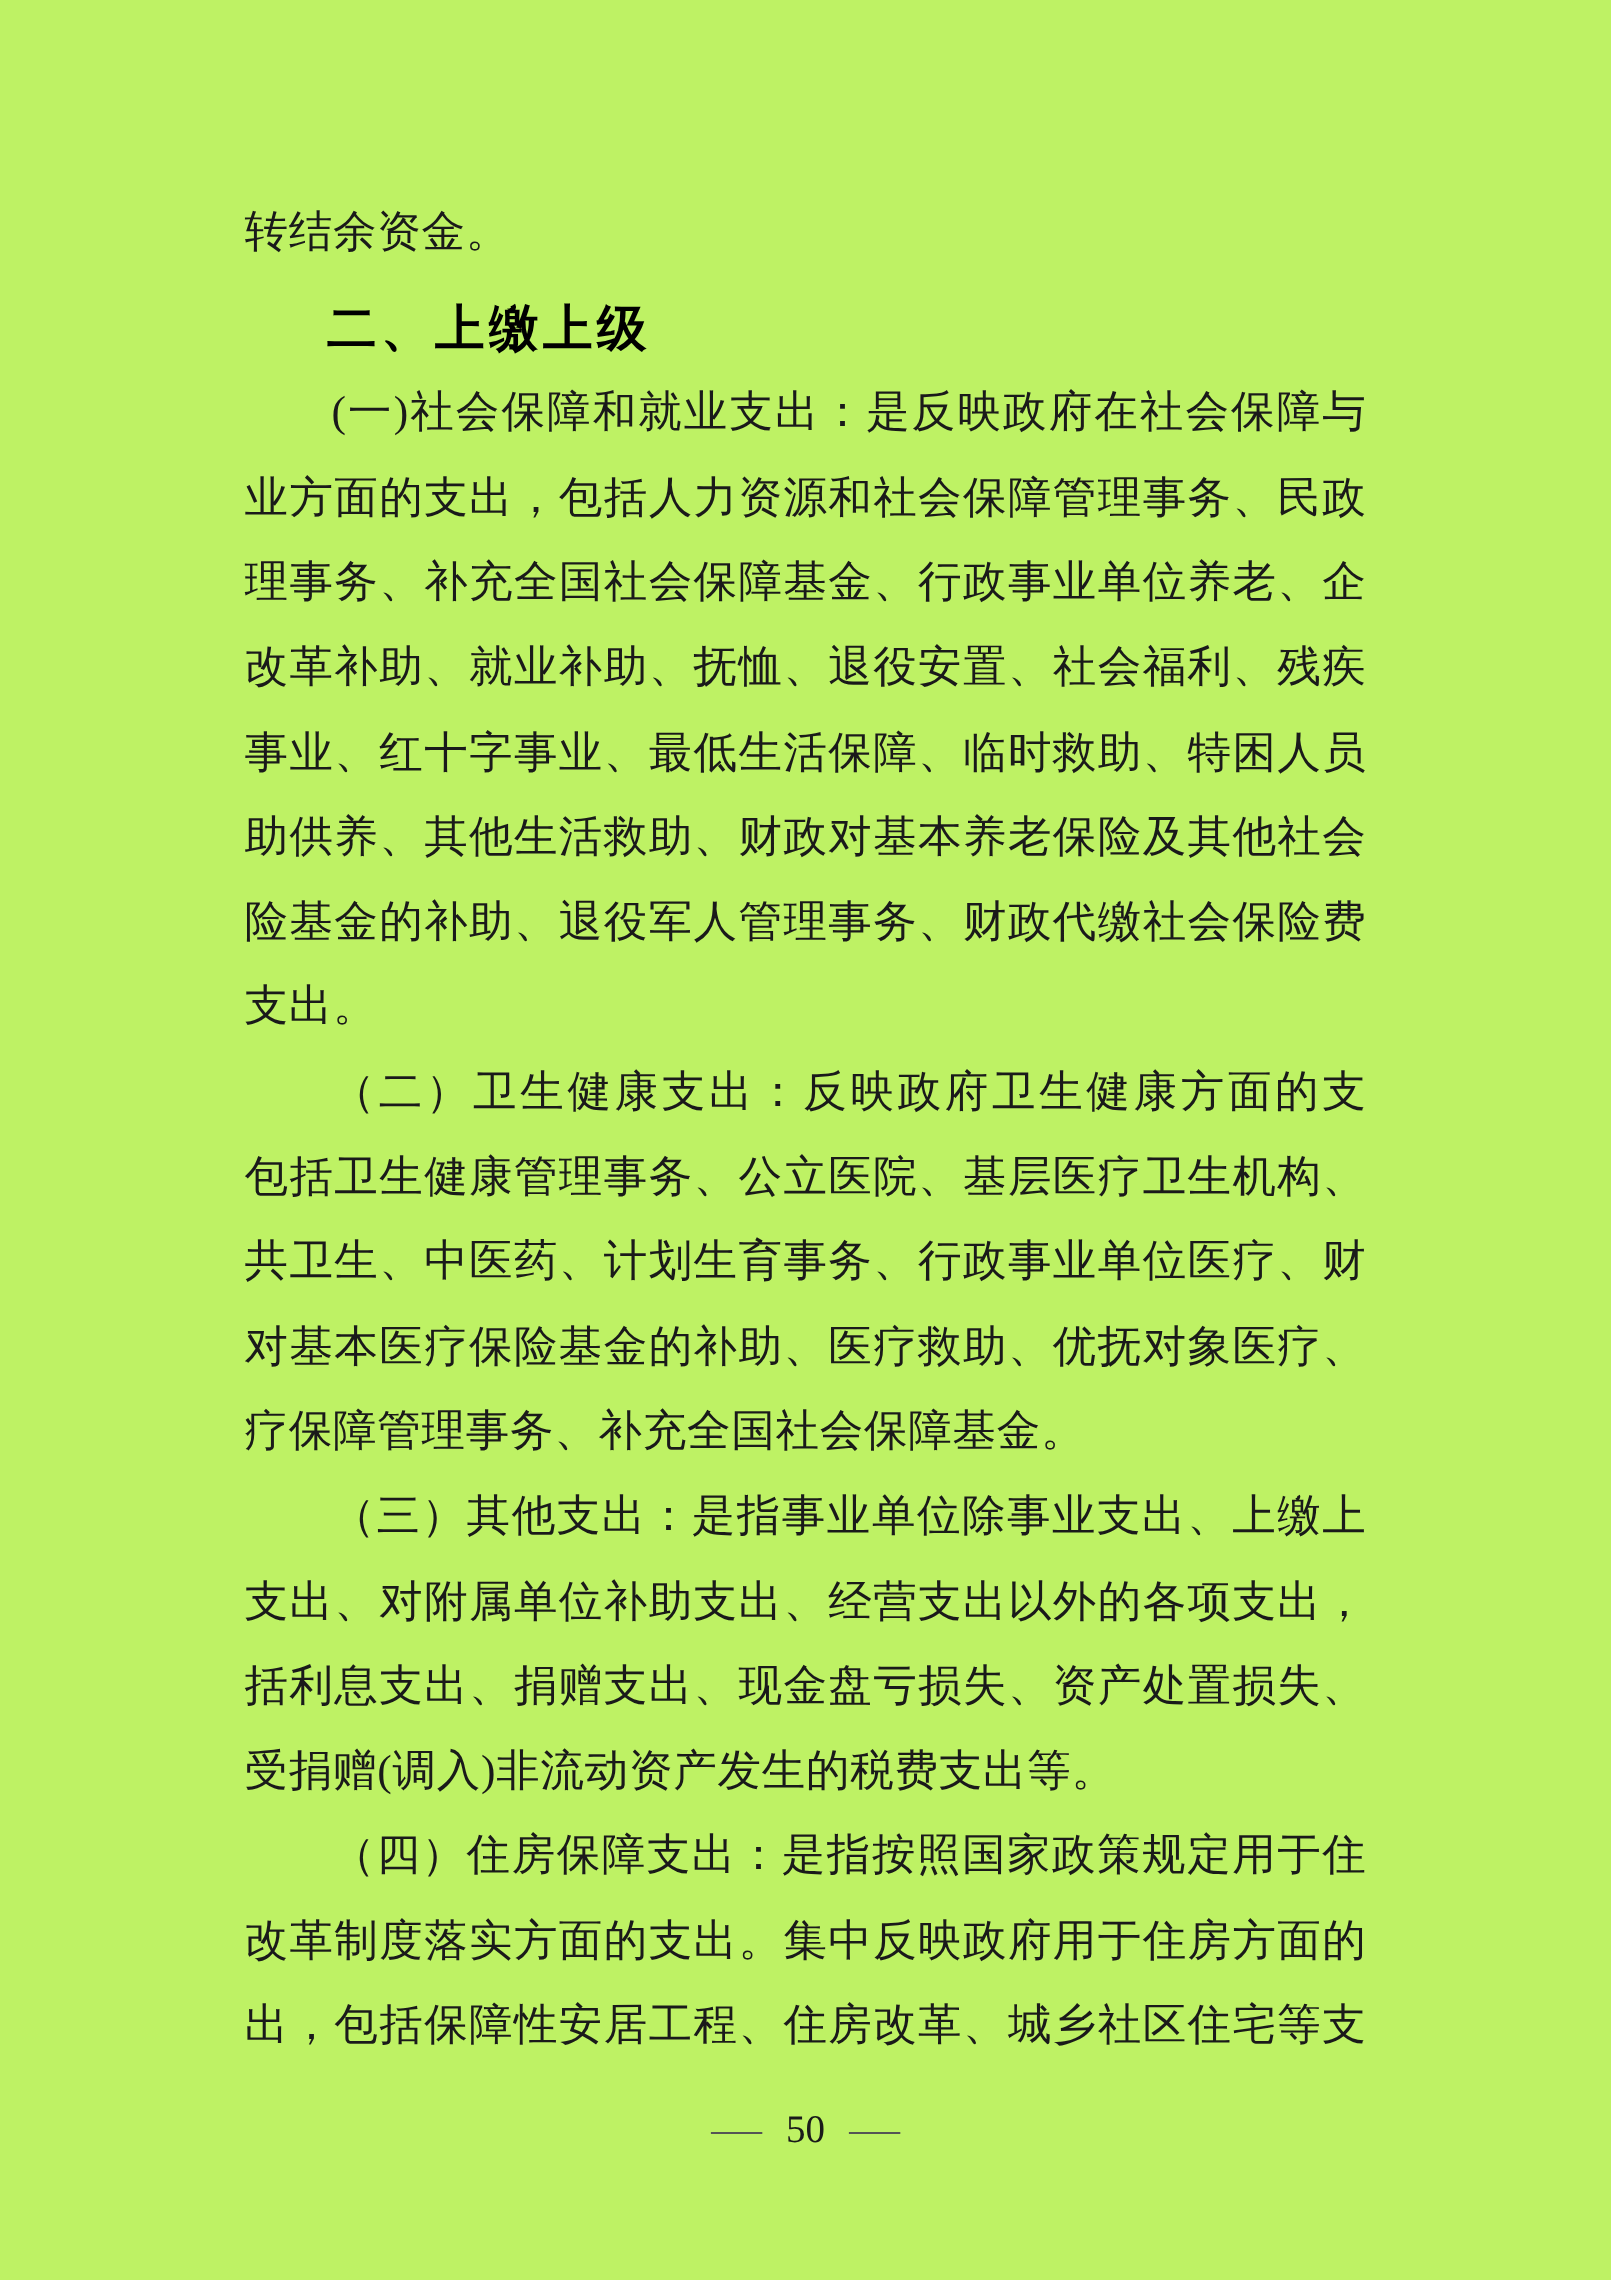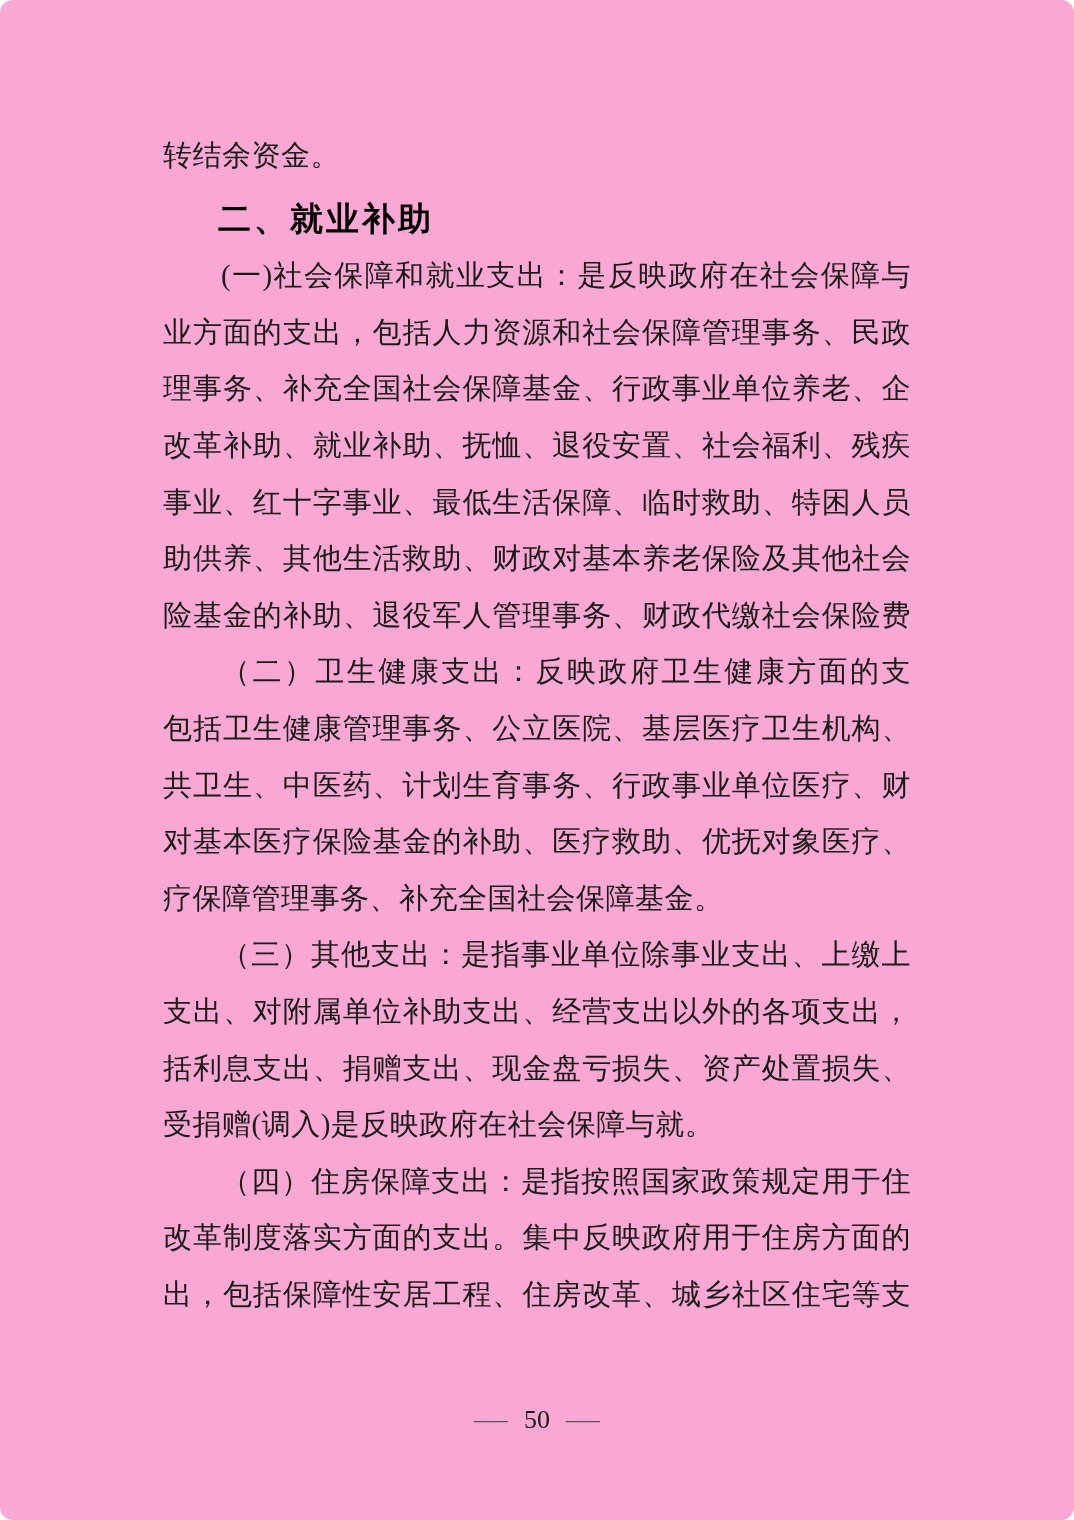--- a/index.html
+++ b/index.html
@@ -4,25 +4,24 @@
 <style>
   html, body {
     margin: 0;
     padding: 0;
     background: #ffffff;
   }
   .page {
     position: relative;
     width: 1074px;
     height: 1520px;
-    background: #f9a8d4;
+    background: #bef264;
     color: #1a1a1a;
     font-family: "Liberation Serif", serif;
     overflow: hidden;
-    border-radius: 13px;
   }
   .text-block {
     position: absolute;
     left: 163px;
     top: 127px;
     width: 748px;
   }
   .line {
     font-size: 29px;
     line-height: 56.6px;
@@ -76,40 +75,41 @@
   }
 </style>
 </head>
 <body>
 
 <div class="page">
   <div class="text-block">
 
     <div class="line left">转结余资金。</div>
 
-    <div class="heading">二、就业补助</div>
+    <div class="heading">二、上缴上级</div>
 
     <div class="line first">(一)社会保障和就业支出：是反映政府在社会保障与就</div>
     <div class="line">业方面的支出，包括人力资源和社会保障管理事务、民政管</div>
     <div class="line">理事务、补充全国社会保障基金、行政事业单位养老、企业</div>
     <div class="line">改革补助、就业补助、抚恤、退役安置、社会福利、残疾人</div>
     <div class="line">事业、红十字事业、最低生活保障、临时救助、特困人员救</div>
     <div class="line">助供养、其他生活救助、财政对基本养老保险及其他社会保</div>
     <div class="line">险基金的补助、退役军人管理事务、财政代缴社会保险费等</div>
+    <div class="line left">支出。</div>
 
     <div class="line first">（二）卫生健康支出：反映政府卫生健康方面的支出，</div>
     <div class="line">包括卫生健康管理事务、公立医院、基层医疗卫生机构、公</div>
     <div class="line">共卫生、中医药、计划生育事务、行政事业单位医疗、财政</div>
     <div class="line">对基本医疗保险基金的补助、医疗救助、优抚对象医疗、医</div>
     <div class="line left">疗保障管理事务、补充全国社会保障基金。</div>
 
     <div class="line first">（三）其他支出：是指事业单位除事业支出、上缴上级</div>
     <div class="line">支出、对附属单位补助支出、经营支出以外的各项支出，包</div>
     <div class="line">括利息支出、捐赠支出、现金盘亏损失、资产处置损失、接</div>
-    <div class="line left">受捐赠(调入)是反映政府在社会保障与就。</div>
+    <div class="line left">受捐赠(调入)非流动资产发生的税费支出等。</div>
 
     <div class="line first">（四）住房保障支出：是指按照国家政策规定用于住房</div>
     <div class="line">改革制度落实方面的支出。集中反映政府用于住房方面的支</div>
     <div class="line">出，包括保障性安居工程、住房改革、城乡社区住宅等支出。</div>
 
   </div>
 
   <div class="footer">
     <span class="dash">—</span>
     <span class="page-num">50</span>

